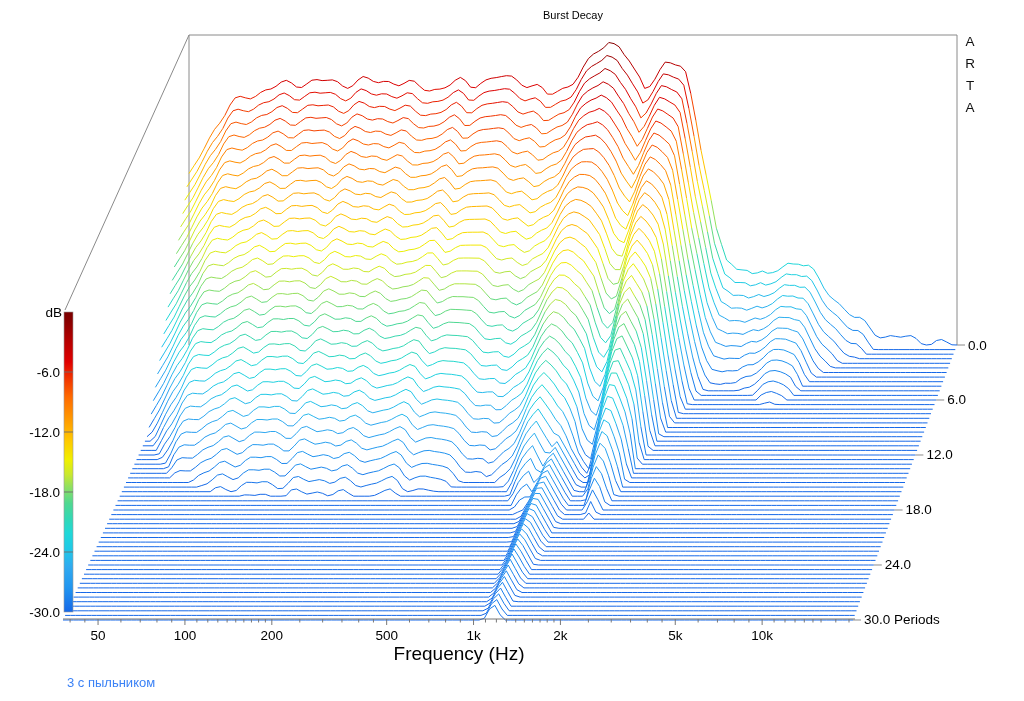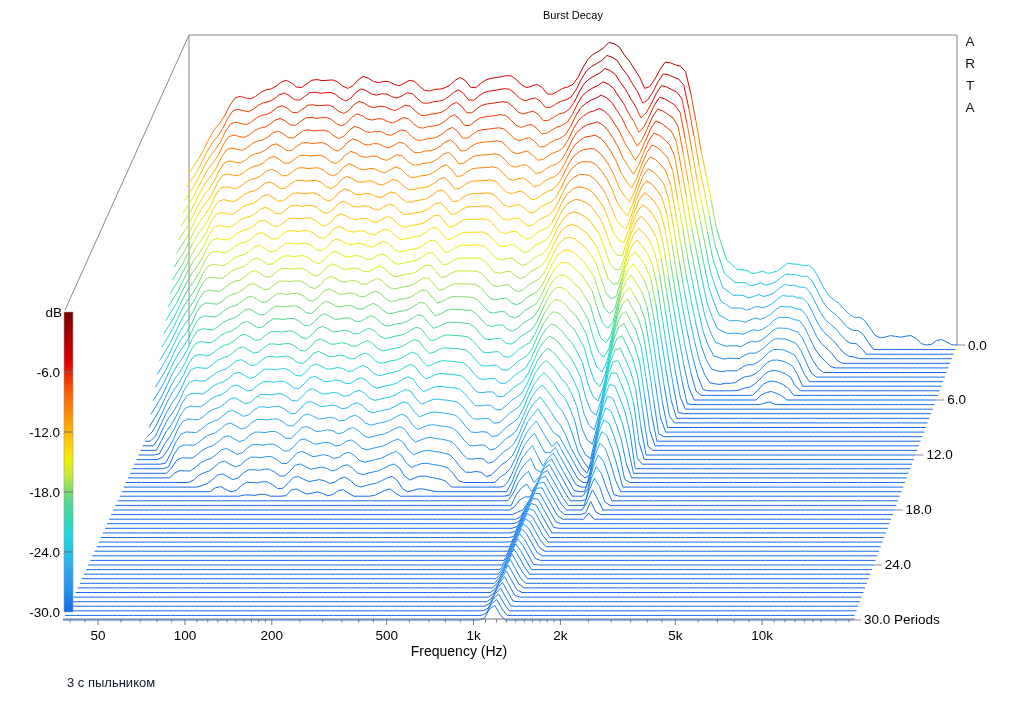--- a/index.html
+++ b/index.html
@@ -2,25 +2,25 @@
 <html><head>
 <meta charset="utf-8">
 <style>
   html,body{margin:0;padding:0;background:#fff;}
   .screen{position:relative;width:1024px;height:701px;background:#fff;overflow:hidden;
           font-family:"Liberation Sans",sans-serif;color:#000;}
   #plot{position:absolute;left:0;top:0;}
   .chart-title{position:absolute;left:189px;top:9px;width:768px;text-align:center;
                font-size:11px;color:#000;}
   .freq-label{position:absolute;left:63px;top:643px;width:792px;text-align:center;
-              font-size:14px;color:#000;}
+              font-size:19px;color:#000;}
   .arta-logo{position:absolute;left:960px;top:31px;width:20px;text-align:center;
              font-size:13.5px;line-height:22px;color:#111;}
   .arta-logo span{display:block;}
-  .caption{position:absolute;left:67px;top:675px;font-size:13px;color:#0f172a;}
+  .caption{position:absolute;left:67px;top:675px;font-size:13px;color:#3b82f6;}
   svg text{font-family:"Liberation Sans",sans-serif;font-size:13.5px;fill:#000;}
 </style>
 </head>
 <body>
 
 <div class="screen">
   <svg id="plot" width="1024" height="701" viewBox="0 0 1024 701">
     <defs>
         <linearGradient id="cbar" x1="0" y1="0" x2="0" y2="1">
           <stop offset="0.0%" stop-color="#7A0000"></stop>

